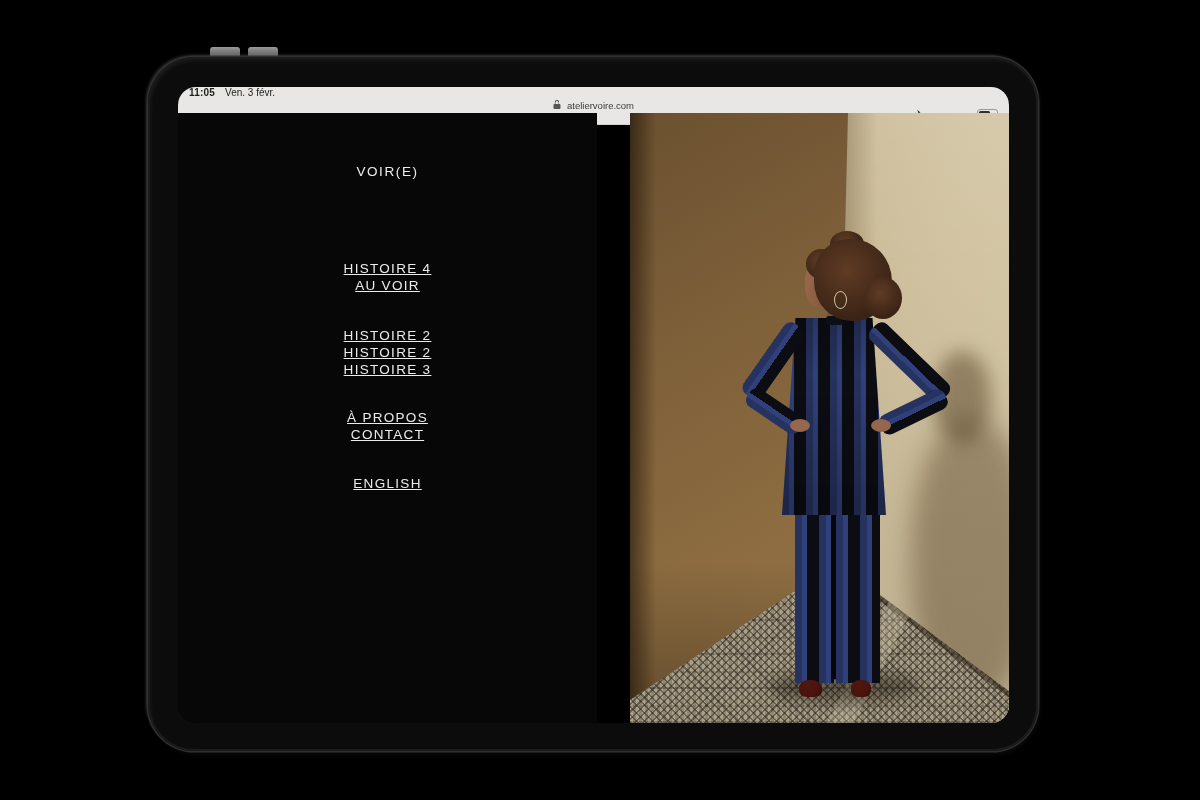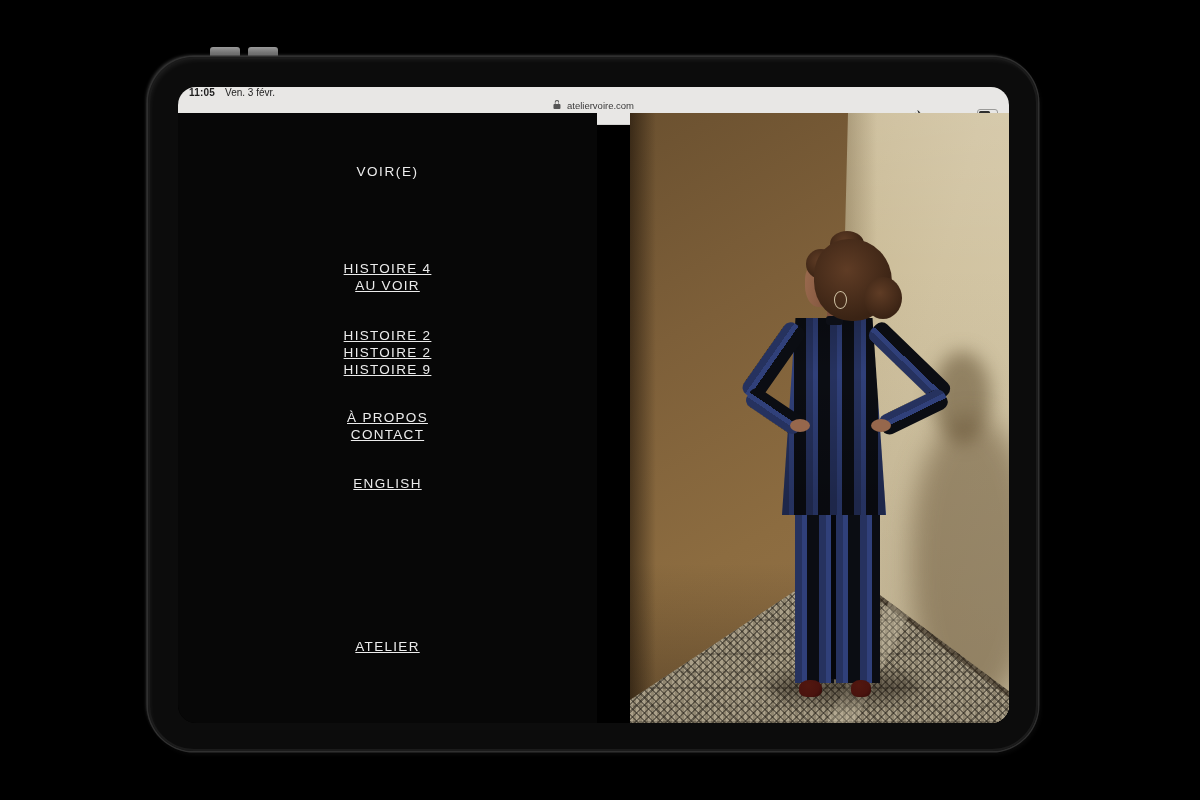--- a/index.html
+++ b/index.html
@@ -170,35 +170,32 @@
         <div class="nav-block" id="logo">VOIR(E)</div>
 
         <div class="nav-block" id="grp-featured">
           <span class="nav-link">HISTOIRE 4</span>
           <span class="nav-link">AU VOIR</span>
         </div>
 
         <div class="nav-block" id="grp-stories">
           <span class="nav-link">HISTOIRE 2</span>
           <span class="nav-link">HISTOIRE 2</span>
-          <span class="nav-link">HISTOIRE 9</span>
+          <span class="nav-link">HISTOIRE 3</span>
         </div>
 
         <div class="nav-block" id="grp-pages">
           <span class="nav-link">À PROPOS</span>
           <span class="nav-link">CONTACT</span>
         </div>
 
         <div class="nav-block" id="grp-lang">
           <span class="nav-link">ENGLISH</span>
         </div>
 
-        <div class="nav-block" id="grp-atelier">
-          <span class="nav-link">ATELIER</span>
-        </div>
       </div>
 
       <div class="photo">
         <div class="wall-right"></div>
         <div class="wall-right-shade"></div>
         <div class="wall-shadow-head"></div>
         <div class="wall-shadow-body"></div>
         <div class="corner-shade"></div>
         <div class="wall-left"></div>
         <div class="wall-left-edge"></div>

